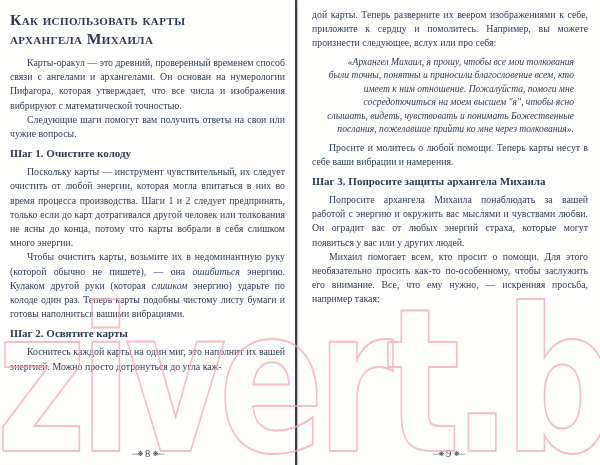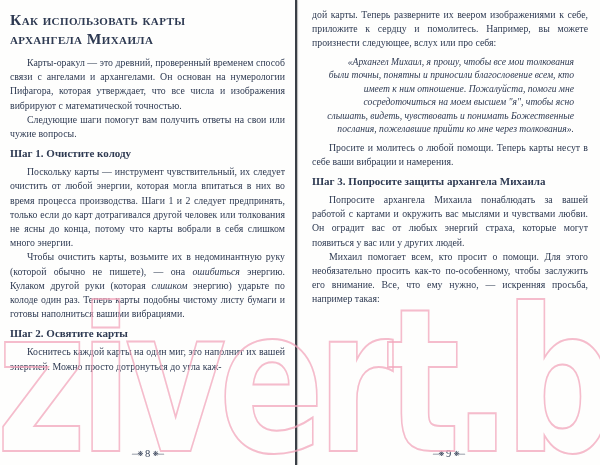--- a/index.html
+++ b/index.html
@@ -81,21 +81,21 @@
     </div>
   </div>
 
   <div class="divider"></div>
 
   <div class="page page-right">
     <p class="body-p no-indent">дой карты. Теперь разверните их веером изображениями к себе, приложите к сердцу и помолитесь. Например, вы можете произнести следующее, вслух или про себя:</p>
     <div class="quote">«Архангел Михаил, я прошу, чтобы все мои толкования были точны, понятны и приносили благословение всем, кто имеет к ним отношение. Пожалуйста, помоги мне сосредоточиться на моем высшем "я", чтобы ясно слышать, видеть, чувствовать и понимать Божественные послания, пожелавшие прийти ко мне через толкования».</div>
     <p class="body-p">Просите и молитесь о любой помощи. Теперь карты несут в себе ваши вибрации и намерения.</p>
     <div class="step-heading">Шаг 3. Попросите защиты архангела Михаила</div>
-    <p class="body-p">Попросите архангела Михаила понаблюдать за вашей работой с картами и окружить вас мыслями и чувствами любви. Он оградит вас от любых энергий страха, которые могут появиться у вас или у других людей.</p>
+    <p class="body-p">Попросите архангела Михаила понаблюдать за вашей работой с энергию и окружить вас мыслями и чувствами любви. Он оградит вас от любых энергий страха, которые могут появиться у вас или у других людей.</p>
     <p class="body-p">Михаил помогает всем, кто просит о помощи. Для этого необязательно просить как-то по-особенному, чтобы заслужить его внимание. Все, что ему нужно, — искренняя просьба, например такая:</p>
     <div class="footer">
       <span class="orn">—❋</span>
       <span>9</span>
       <span class="orn">❋—</span>
     </div>
   </div>
 
 </div>
 

